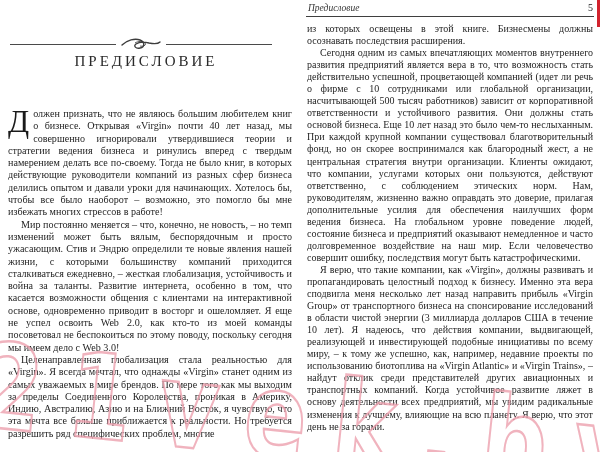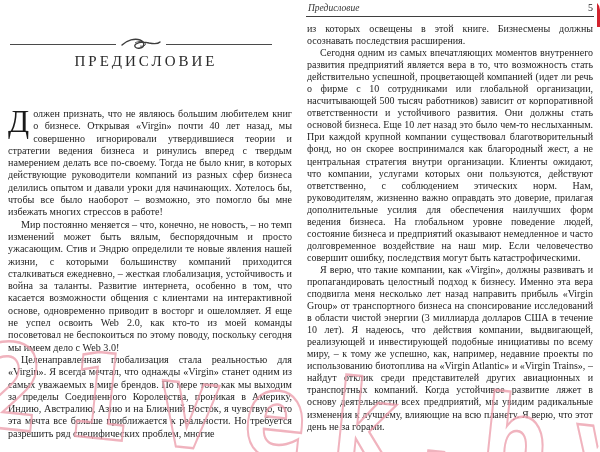--- a/index.html
+++ b/index.html
@@ -1,17 +1,17 @@
 <!DOCTYPE html>
 <html><head>
 <meta charset="utf-8">
 <style>
   html,body{margin:0;padding:0;background:#ffffff;}
   .page{position:relative;width:600px;height:452px;background:#ffffff;overflow:hidden;
-        font-family:"Liberation Serif","DejaVu Serif",serif;color:#1e1e1e;border-radius:10px;}
+        font-family:"Liberation Serif","DejaVu Serif",serif;color:#1e1e1e;}
   
   .running-title{position:absolute;left:308px;top:3px;font-size:9.5px;font-style:italic;color:#343434;}
   .page-number{position:absolute;right:7px;top:2px;font-size:10px;color:#222;}
   .header-rule{position:absolute;left:306px;top:16px;width:288px;height:1px;background:#3f3f3f;}
   
   .ornament-row{position:absolute;left:10px;top:36px;width:262px;height:16px;
                 display:flex;align-items:center;}
   .orn-line{flex:1;height:1px;background:#4a4a4a;}
   .flourish{flex:0 0 auto;padding:0 5px;display:flex;align-items:center;}
   

